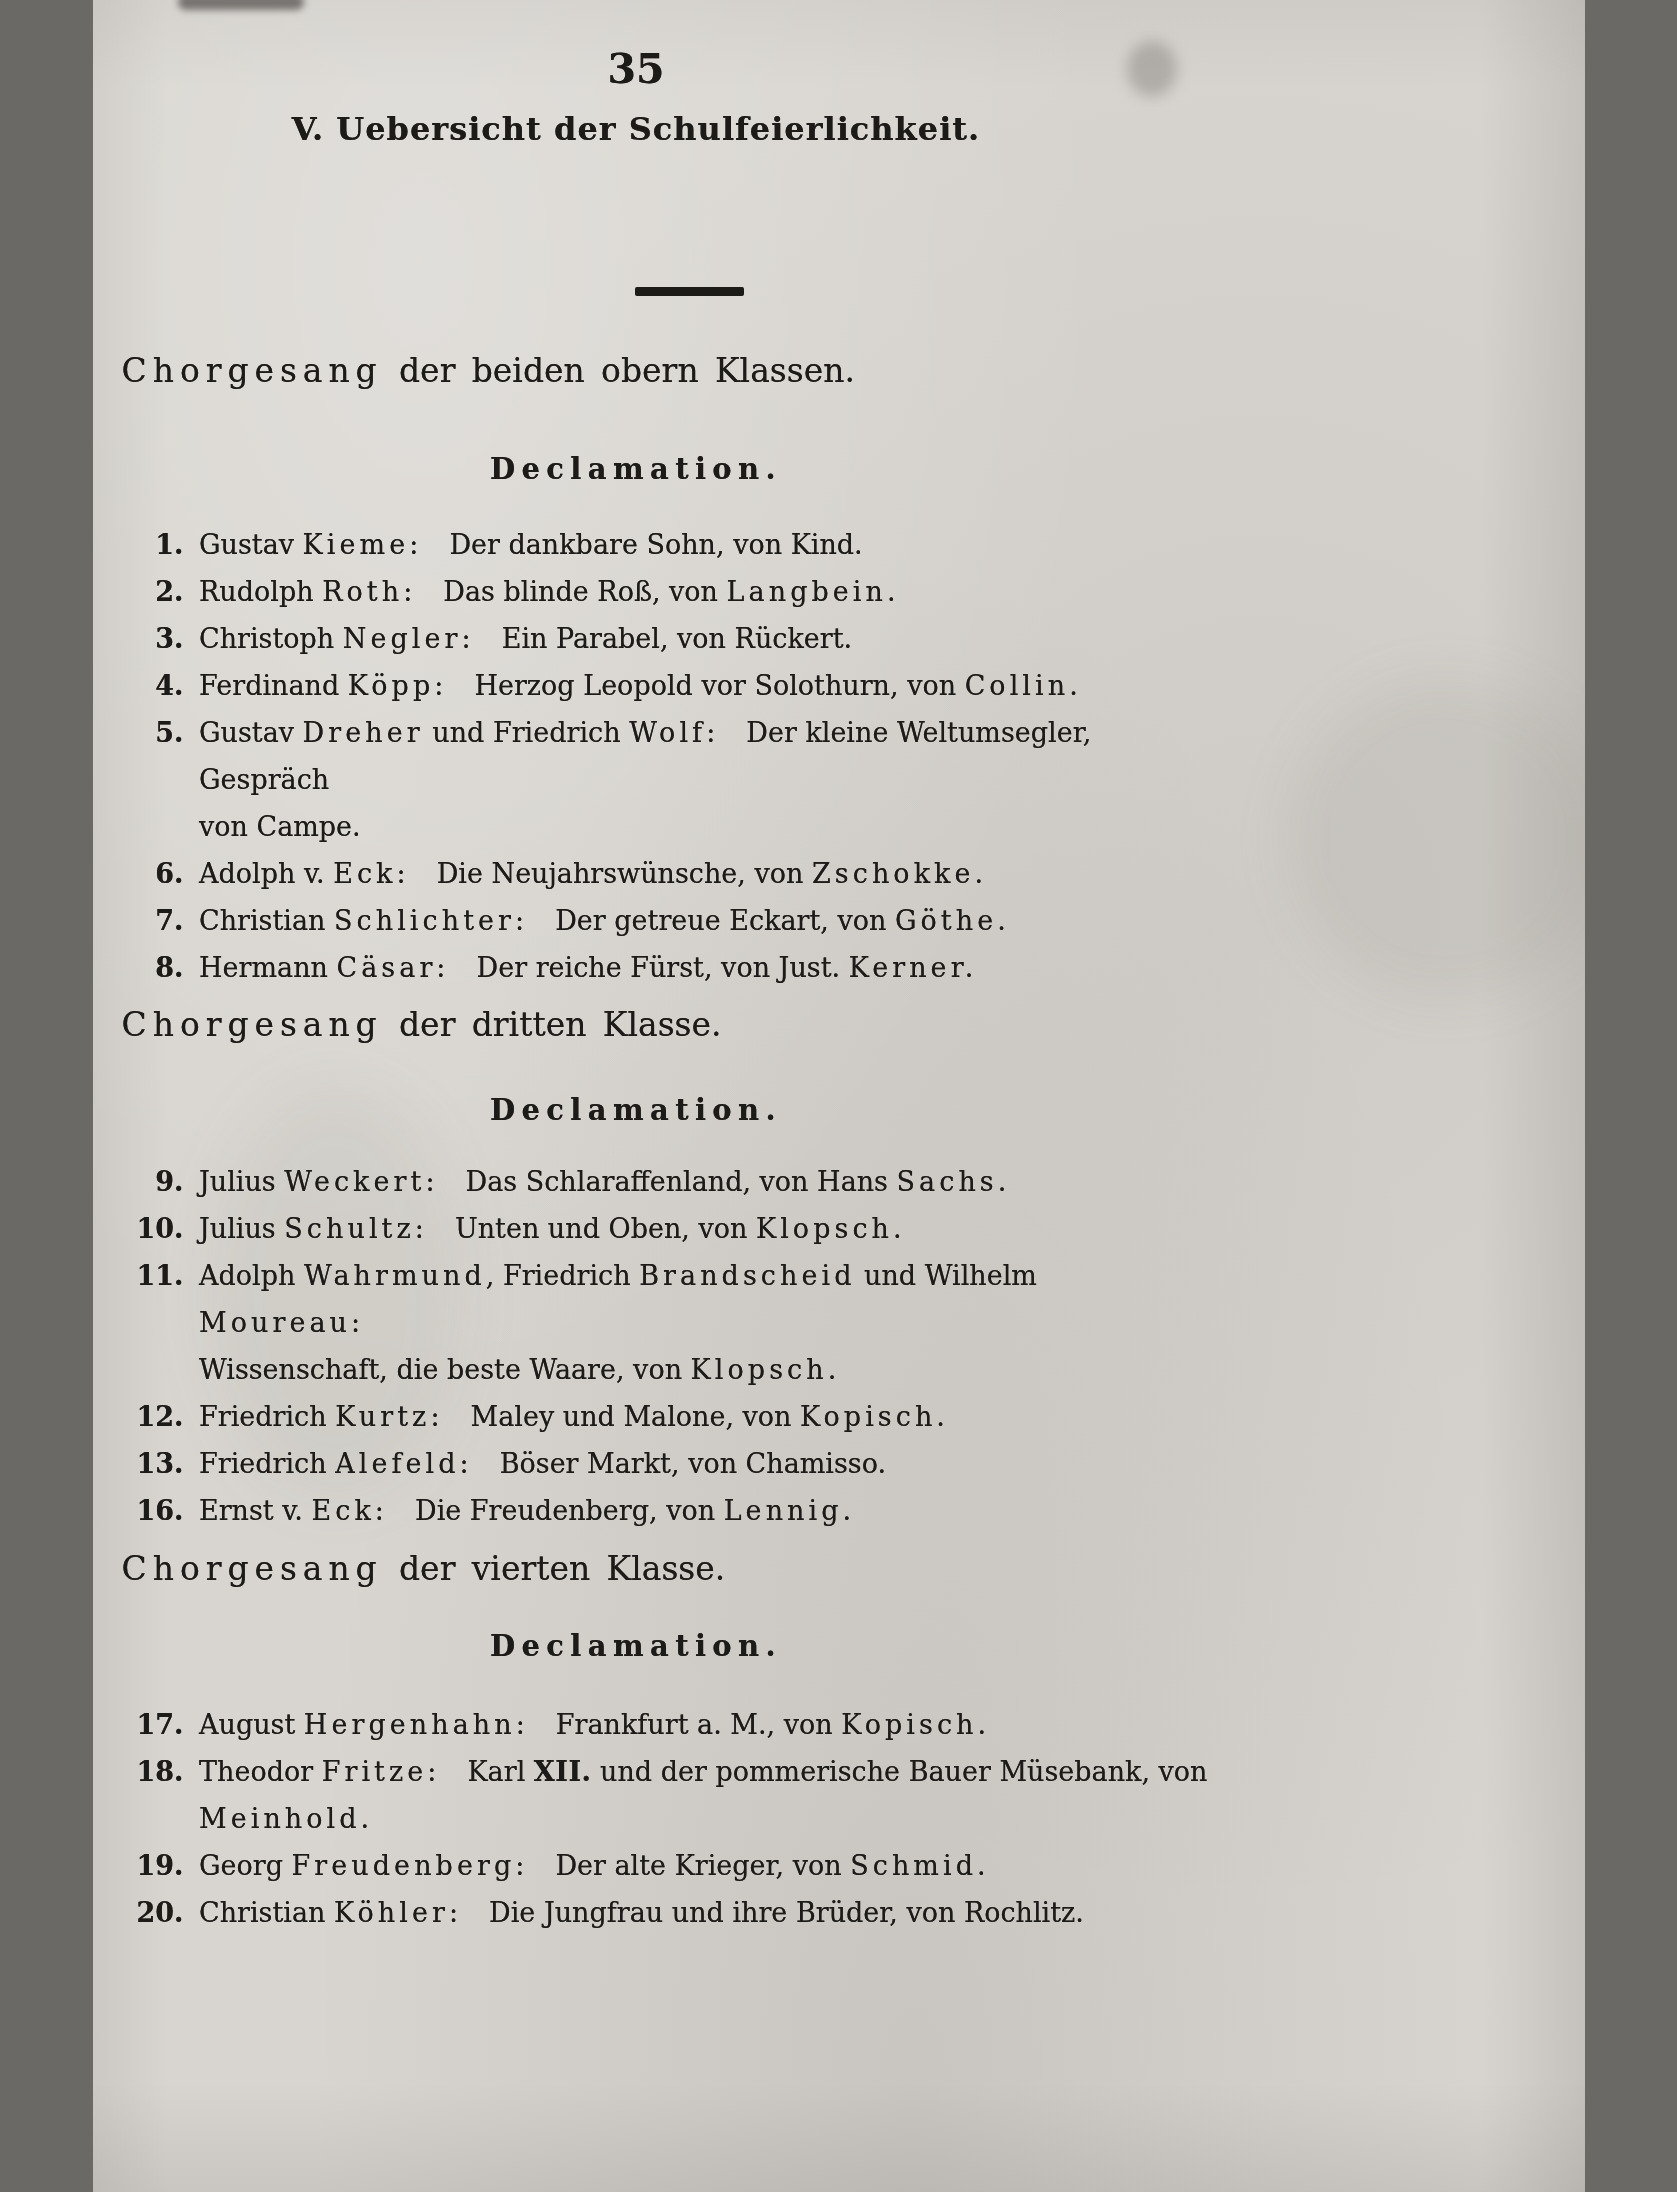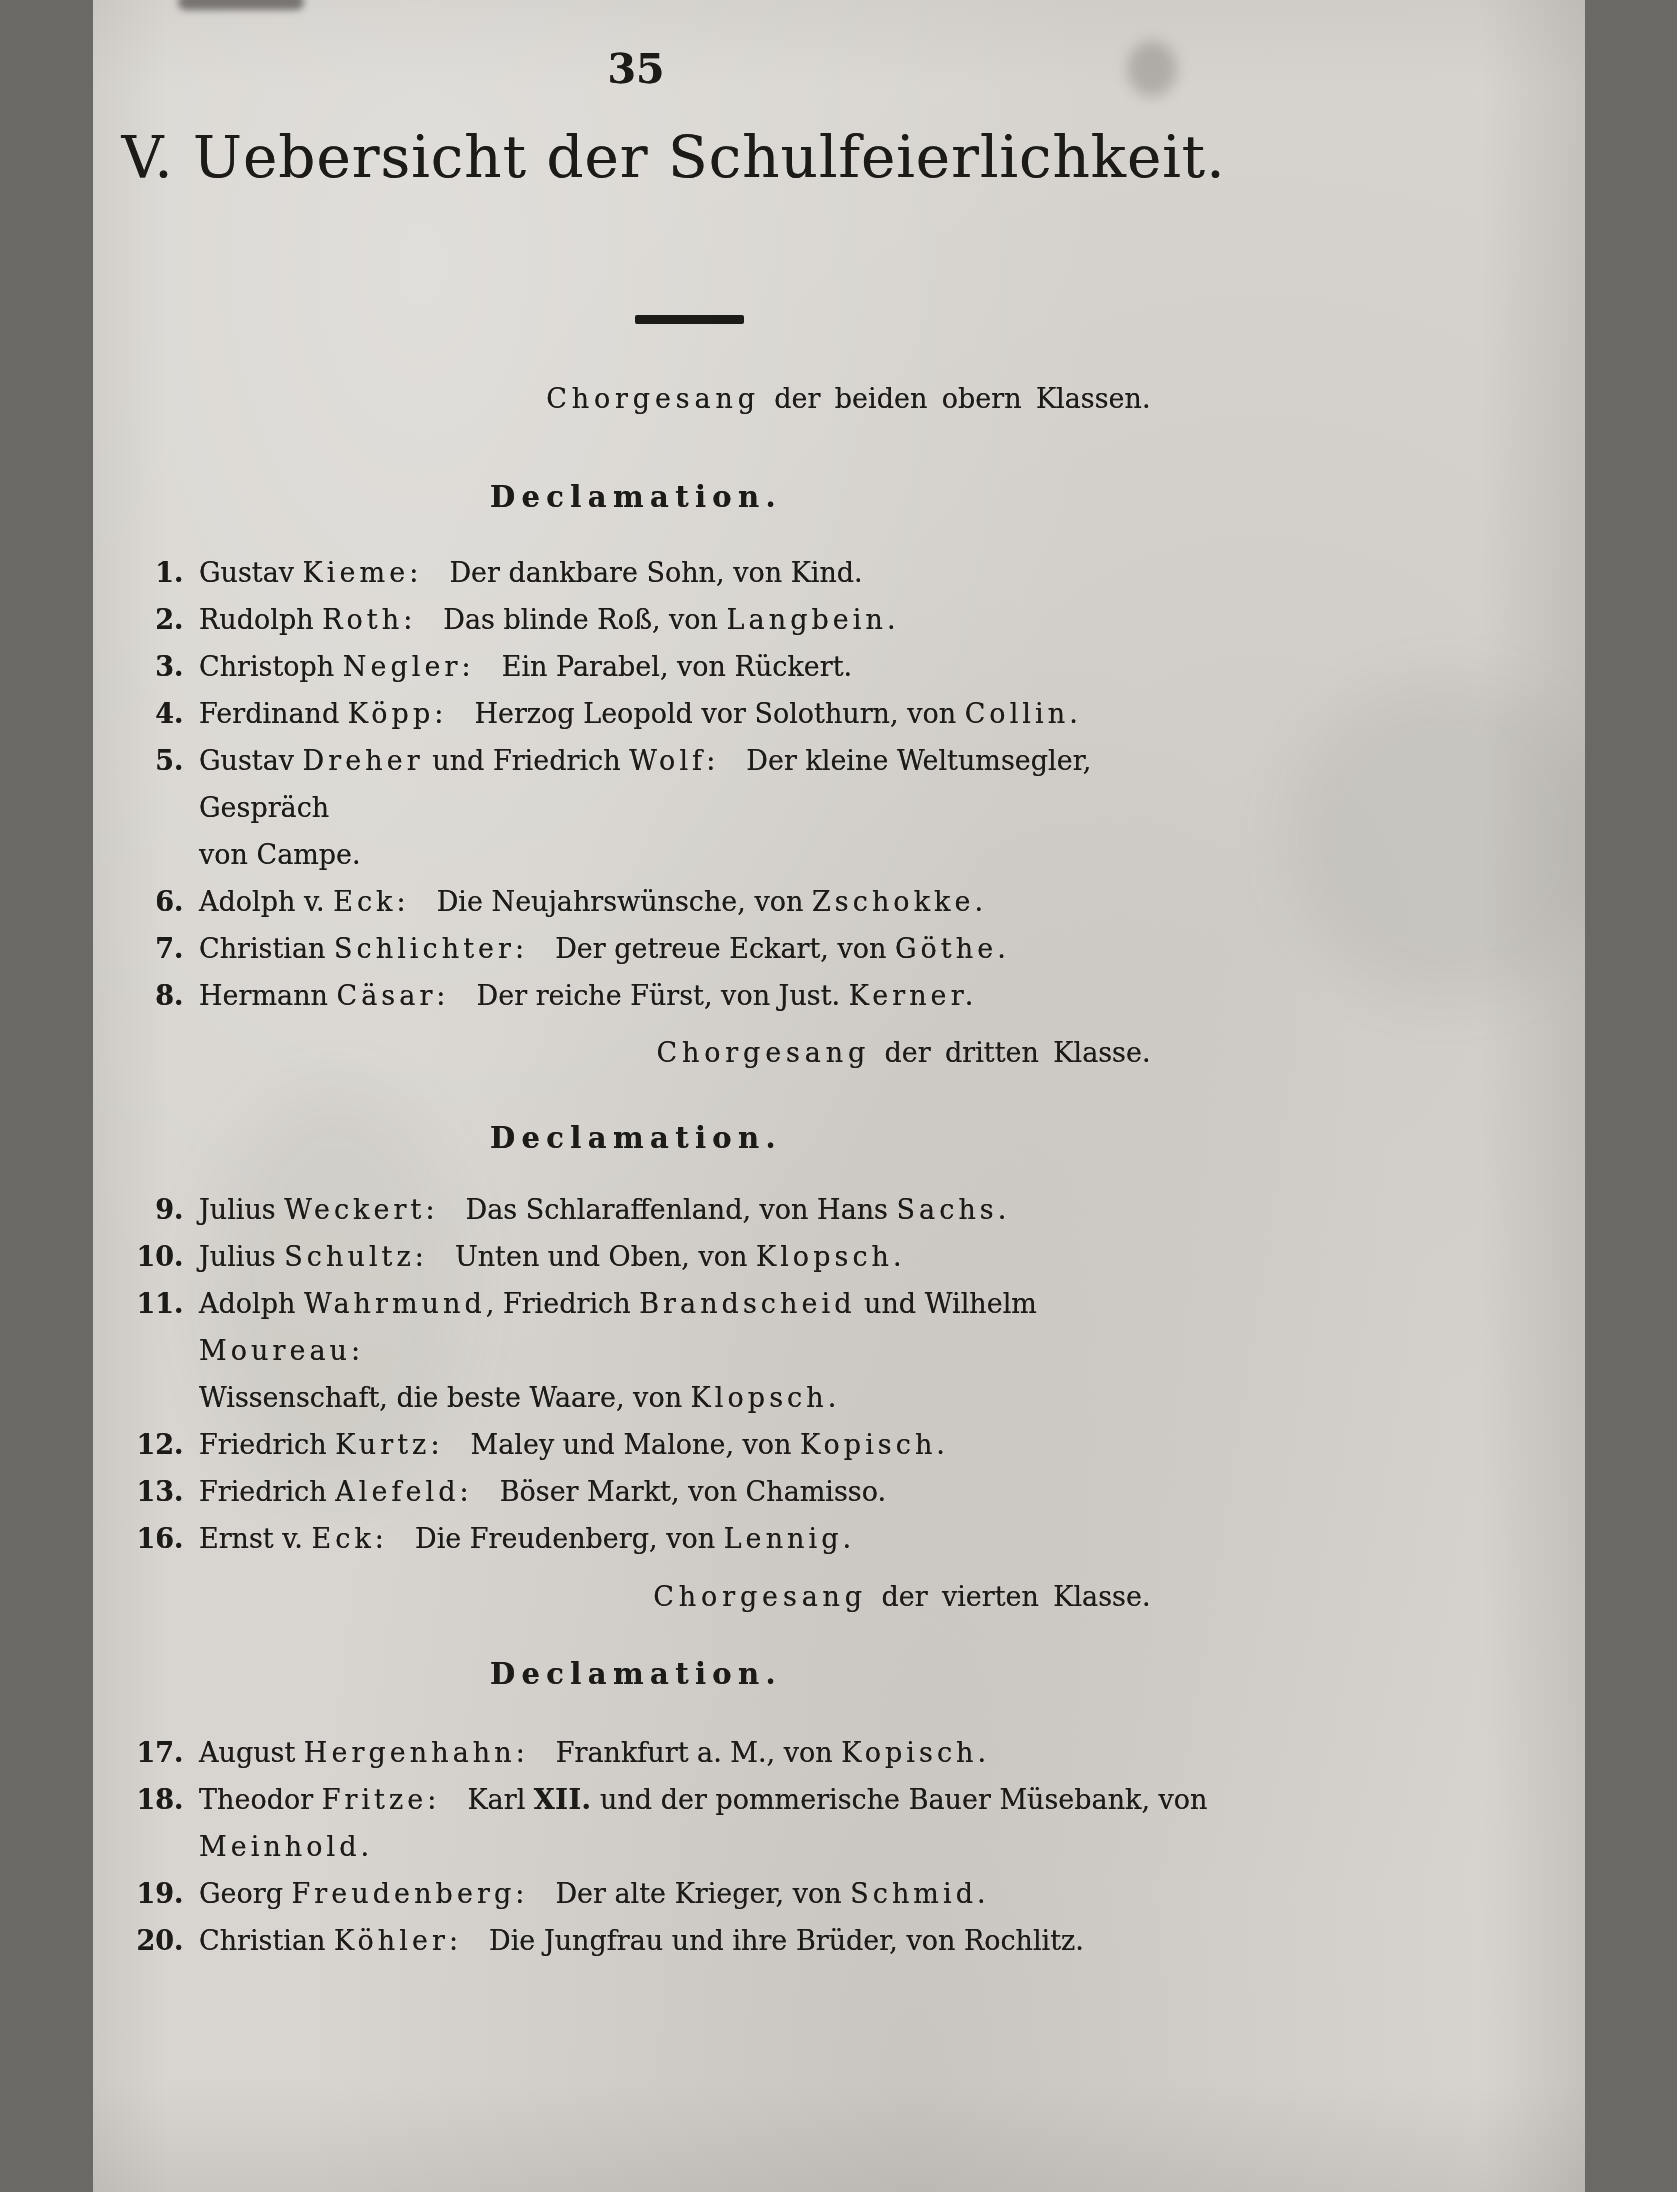--- a/index.html
+++ b/index.html
@@ -29,24 +29,24 @@
   .stain.s2{left:1034px;top:41px;width:50px;height:56px;background:rgba(90,86,80,0.30);filter:blur(6.8px);}
   .stain.s3{left:1514px;top:82px;width:87px;height:68px;background:rgba(110,105,98,0.22);filter:blur(9.7px);}
   .stain.s4{left:1194px;top:679px;width:320px;height:320px;background:rgba(120,115,107,0.10);filter:blur(25px);}
   .stain.s5{left:116px;top:1087px;width:252px;height:408px;background:rgba(120,115,107,0.08);filter:blur(29px);}
   .fold{position:absolute;left:1607px;top:1087px;width:3.9px;height:1106px;
         background:rgba(105,100,93,0.30);filter:blur(2.9px);transform:rotate(1.6deg);pointer-events:none;}
 
   .content{position:absolute;left:29px;top:0;width:1029px;}
 
   .page-number{padding-top:45px;text-align:center;font-size:41px;font-weight:bold;line-height:49px;}
-  .doc-title{margin-top:33px;text-align:center;font-size:58px;font-weight:normal;line-height:60px;letter-spacing:1px;white-space:nowrap;}
+  .doc-title{margin-top:5px;text-align:center;font-size:32px;font-weight:bold;line-height:60px;letter-spacing:1px;white-space:nowrap;}
   .divider{margin:128px auto 0 auto;width:109px;height:8.7px;background:var(--ink,#1d1b18);transform:translateX(53px);border-radius:1.9px;}
 
-  .chorus{ text-align:right;font-size:27px;line-height:38px;white-space:nowrap;}
+  .chorus{ text-align:left;font-size:33px;line-height:38px;white-space:nowrap;}
   .chorus .sp{letter-spacing:0.18em;}
   .chorus .re{word-spacing:5.8px;}
   .decl{text-align:center;font-size:29px;line-height:38px;letter-spacing:0.22em;font-weight:bold;}
 
   .sec1 .chorus{margin-top:56px;}
   .sec1 .decl{margin-top:60px;}
   .sec1 .list{margin-top:33px;}
   .sec2 .chorus{margin-top:15.5px;}
   .sec2 .decl{margin-top:47px;}
   .sec2 .list{margin-top:29px;}

